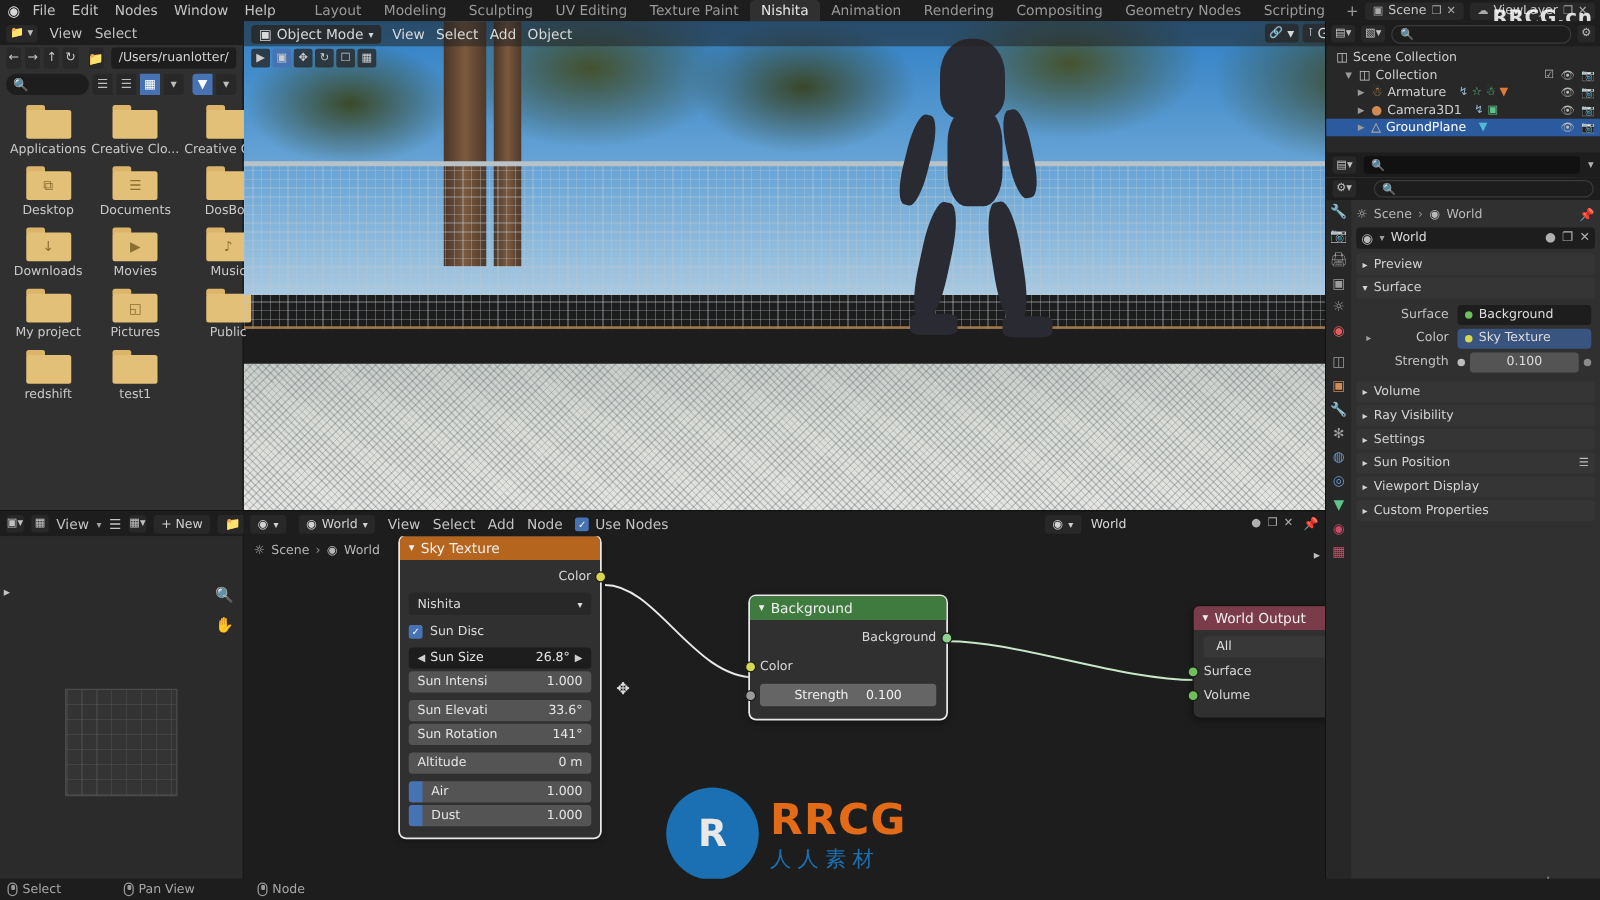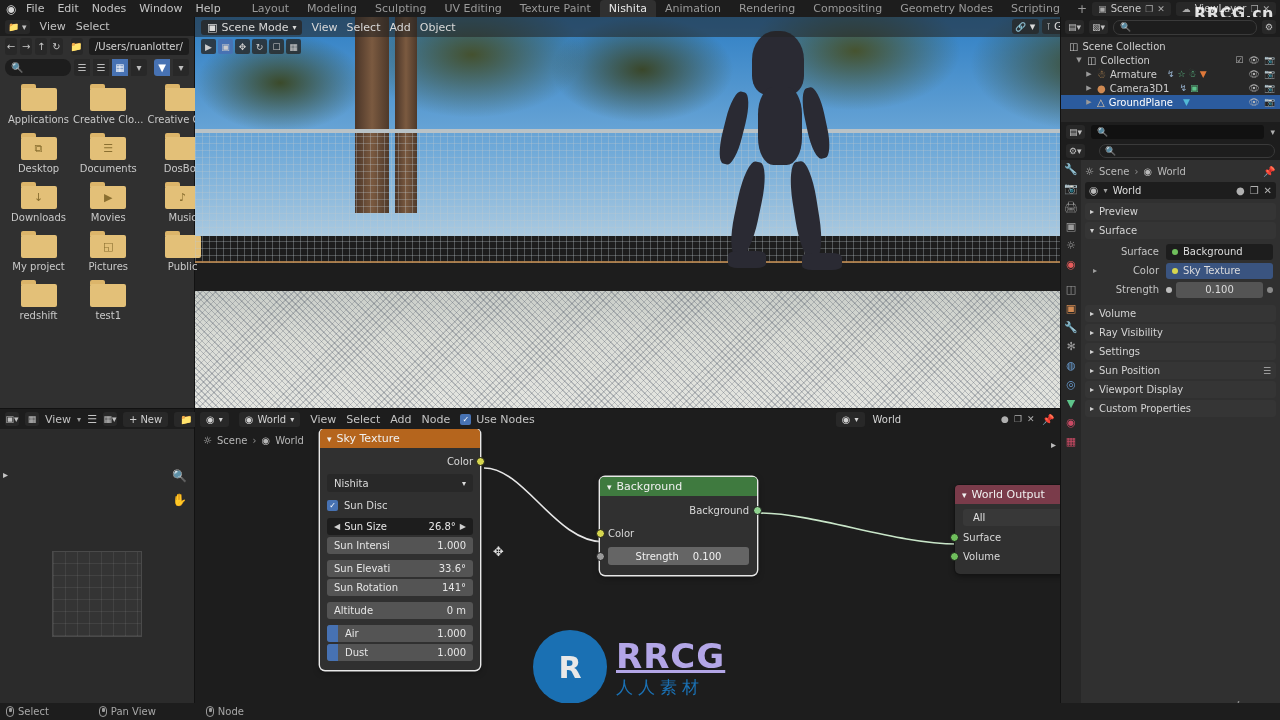--- a/index.html
+++ b/index.html
@@ -356,21 +356,21 @@
 
   
   .wm-rrcg-top { position:absolute; right:6px; top:4px; color:#fff; font-size:16px;
     font-weight:bold; opacity:.85; letter-spacing:.5px; }
   .wm-center { position:absolute; left:533px; top:630px; display:flex; align-items:center; gap:9px; opacity:.9; }
   .wm-circle {
     width:74px; height:74px; border-radius:50%;
     background:#1a7ac4; display:flex; align-items:center; justify-content:center;
     color:#fff; font-size:30px; font-weight:bold;
   }
-  .wm-text-main { color:#c4b5fd; font-size:34px; font-weight:bold; letter-spacing:1px;text-decoration:underline; }
+  .wm-text-main { color:#f97316; font-size:34px; font-weight:bold; letter-spacing:1px; }
   .wm-text-sub { color:#1a7ac4; font-size:17px; letter-spacing:5px; }
   .wm-udemy { position:absolute; right:8px; bottom:3px; color:#cfcfcf; font-size:15px;
     opacity:.55; font-style:italic; }
 
   
   .statusbar {
     position:absolute; left:0; bottom:0; width:1280px; height:17px; background:#1d1d1d;
     display:flex; align-items:center; padding:0 6px; color:#a8a8a8; font-size:10px;
   }
   .sb-item { display:flex; align-items:center; gap:4px; margin-right:50px; }
@@ -573,21 +573,21 @@
         <div class="w-part" style="left:30px;top:136px;width:24px;height:96px;transform:rotate(12deg)"></div>
         <div class="w-part" style="left:88px;top:136px;width:24px;height:98px;transform:rotate(-9deg)"></div>
         <div class="w-part" style="left:22px;top:226px;width:38px;height:17px;border-radius:25%"></div>
         <div class="w-part" style="left:96px;top:228px;width:40px;height:17px;border-radius:25%"></div>
       </div>
     </div>
 
     <div class="vp-header">
       <div class="vp-mode">
         <span>▣</span>
-        <span>Scene Mode</span>
+        <span>Object Mode</span>
         <span style="font-size:8px">▾</span>
       </div>
       <span>View</span>
       <span>Select</span>
       <span>Add</span>
       <span>Object</span>
       <div class="vp-header-right">
         <div class="hdr-chip">🔗 <span>▾</span></div>
         <div class="hdr-chip">⊺ <span>Global</span> <span>▾</span></div>
         <div class="hdr-chip">◎ <span>▾</span></div>

